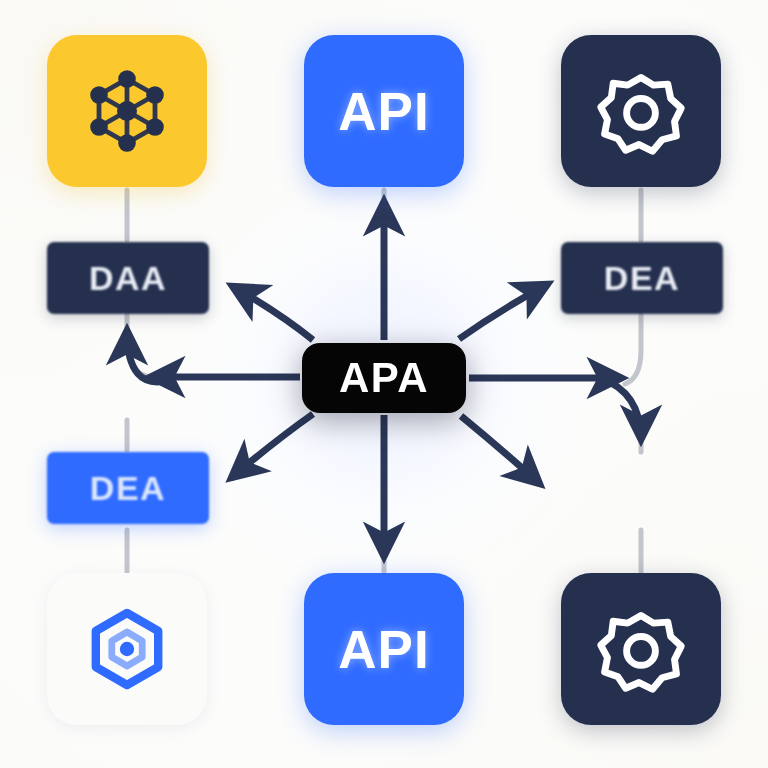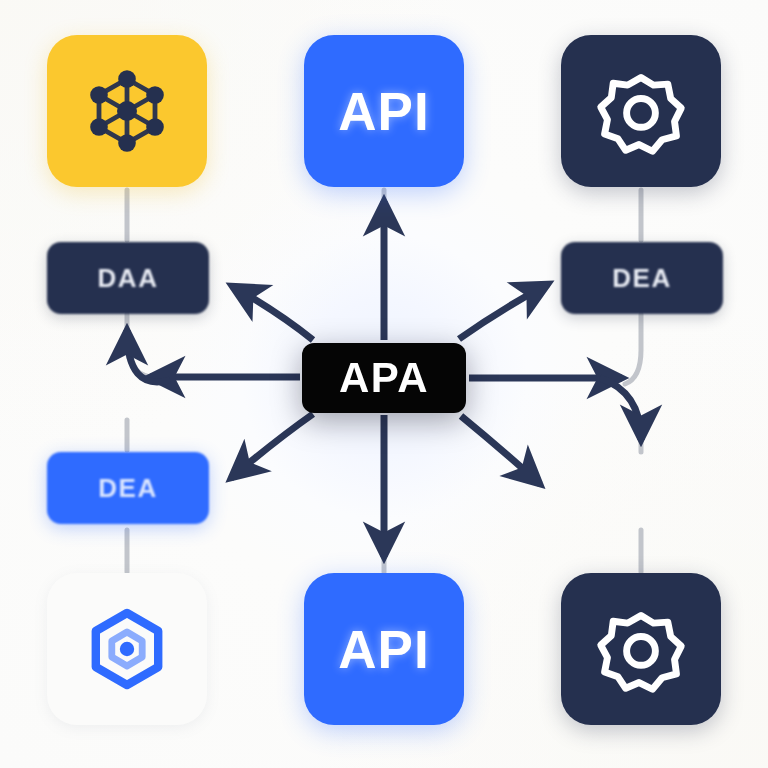--- a/index.html
+++ b/index.html
@@ -36,31 +36,31 @@
   .tile.navy{background:#25304f;box-shadow:0 6px 22px rgba(30,40,70,.26);}
   .tile.white{background:#fbfbfa;box-shadow:0 3px 14px rgba(120,130,150,.10);}
 
   .tile-label{
     font-size:53px;font-weight:700;letter-spacing:1px;color:#ffffff;
     text-shadow:0 0 10px rgba(255,255,255,.45);
   }
 
   
   .chip{
-    height:72px;border-radius:14px;
+    height:72px;border-radius:7px;
     display:flex;align-items:center;justify-content:center;
-    font-size:26px;font-weight:700;letter-spacing:1.5px;color:#e9ecf4;
+    font-size:34px;font-weight:700;letter-spacing:1.5px;color:#e9ecf4;
   }
   .chip.navy{background:#25304f;box-shadow:0 4px 14px rgba(30,40,70,.22);}
   .chip.blue{background:#2f6bff;color:#dbe6ff;box-shadow:0 4px 18px rgba(47,107,255,.30);}
   .chip.red{background:#fa5540;color:#ffe3de;box-shadow:0 4px 18px rgba(250,85,64,.30);}
 
   
   .hub{
-    width:164px;height:70px;border-radius:12px;background:#050505;
+    width:164px;height:70px;border-radius:18px;background:#050505;
     display:flex;align-items:center;justify-content:center;
     font-size:42px;font-weight:700;letter-spacing:1.5px;color:#ffffff;
     box-shadow:0 8px 30px rgba(10,10,20,.35);
   }
 
   
   .soft{filter:blur(0.55px);}
   .soft-more{filter:blur(0.8px);}
 </style>
 </head>

